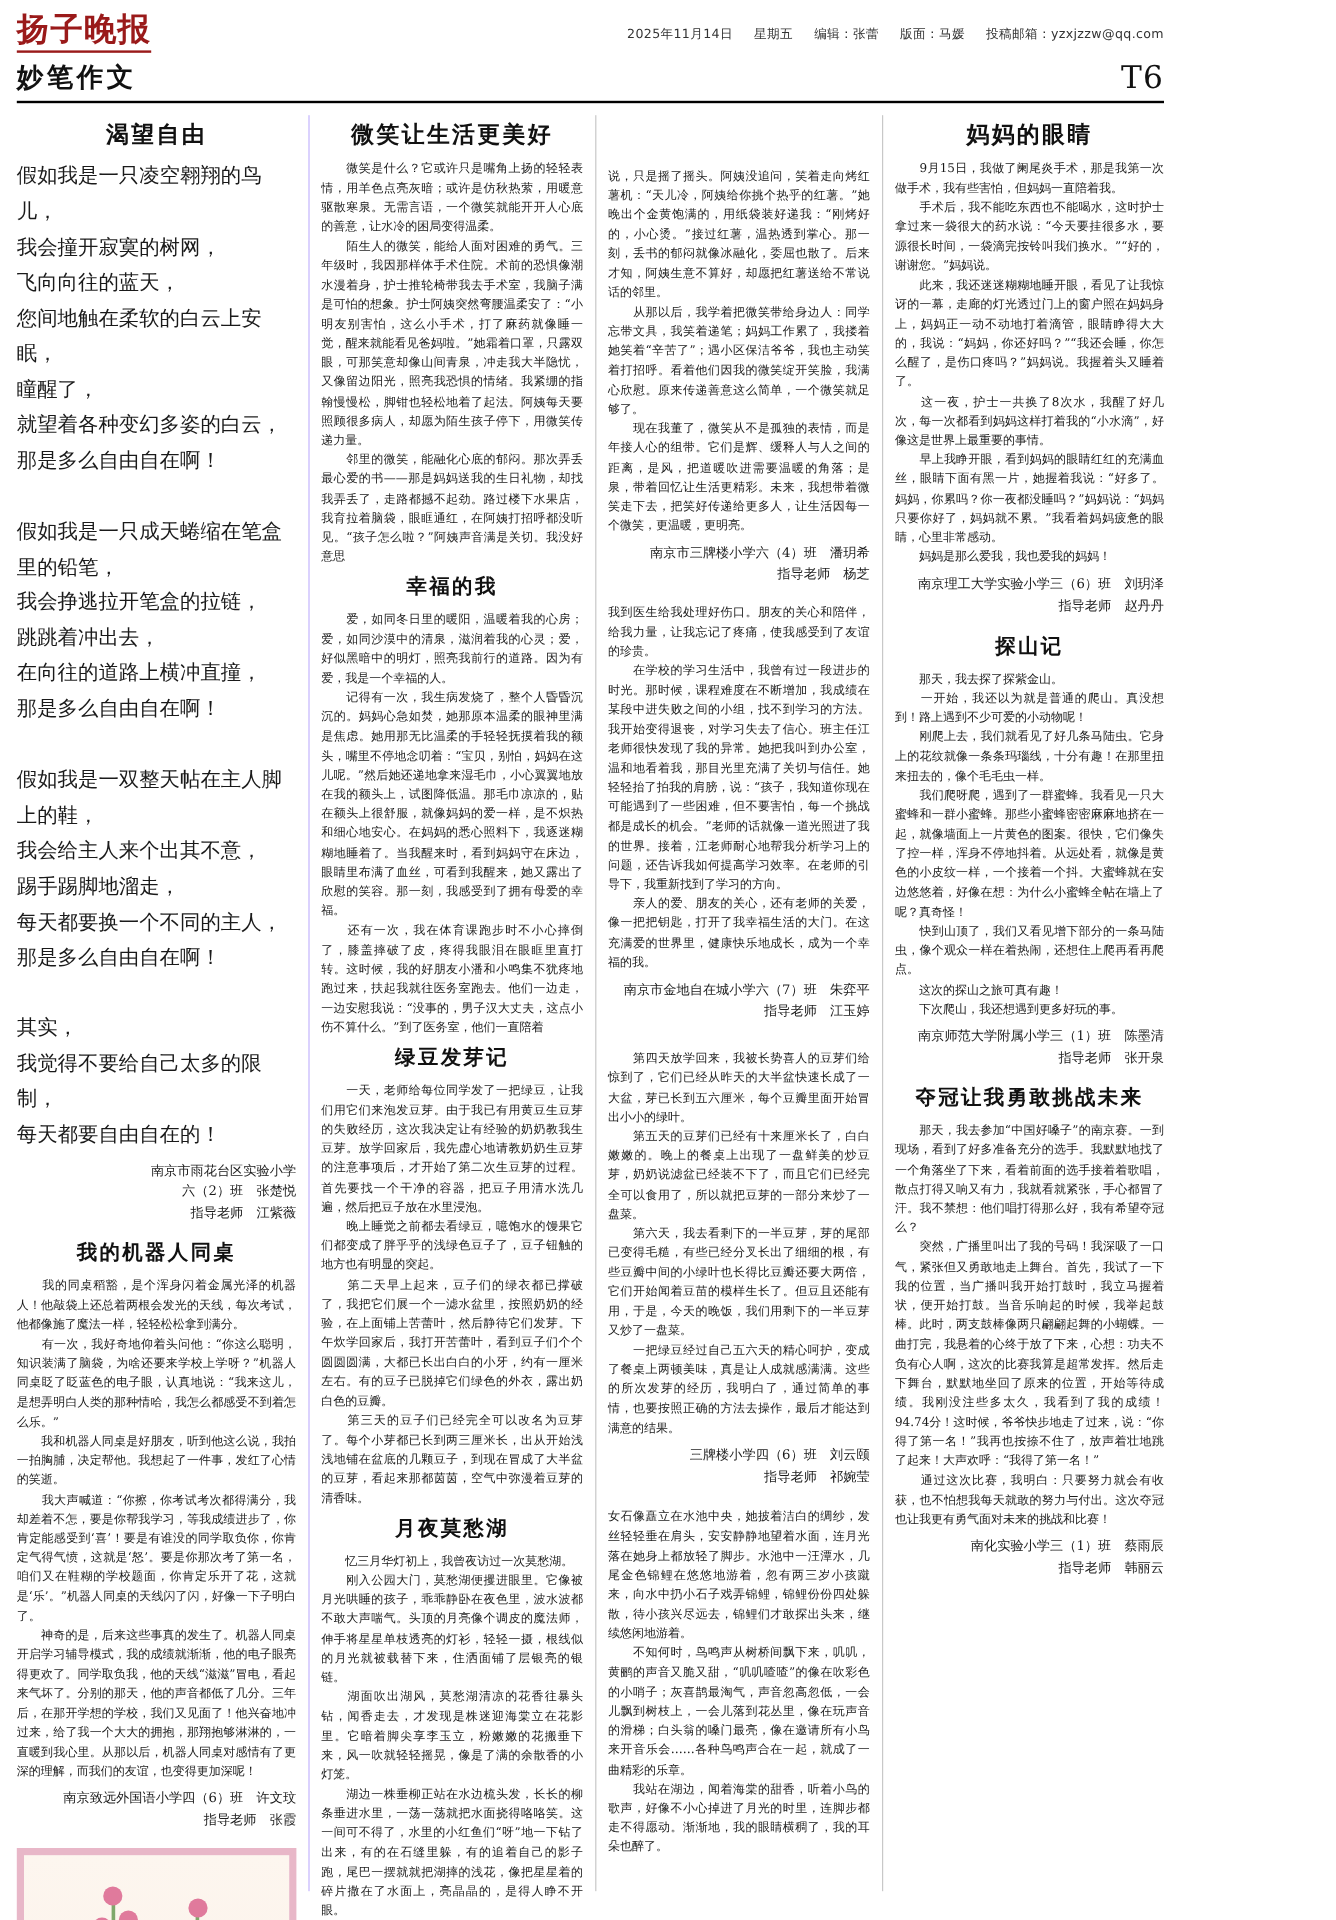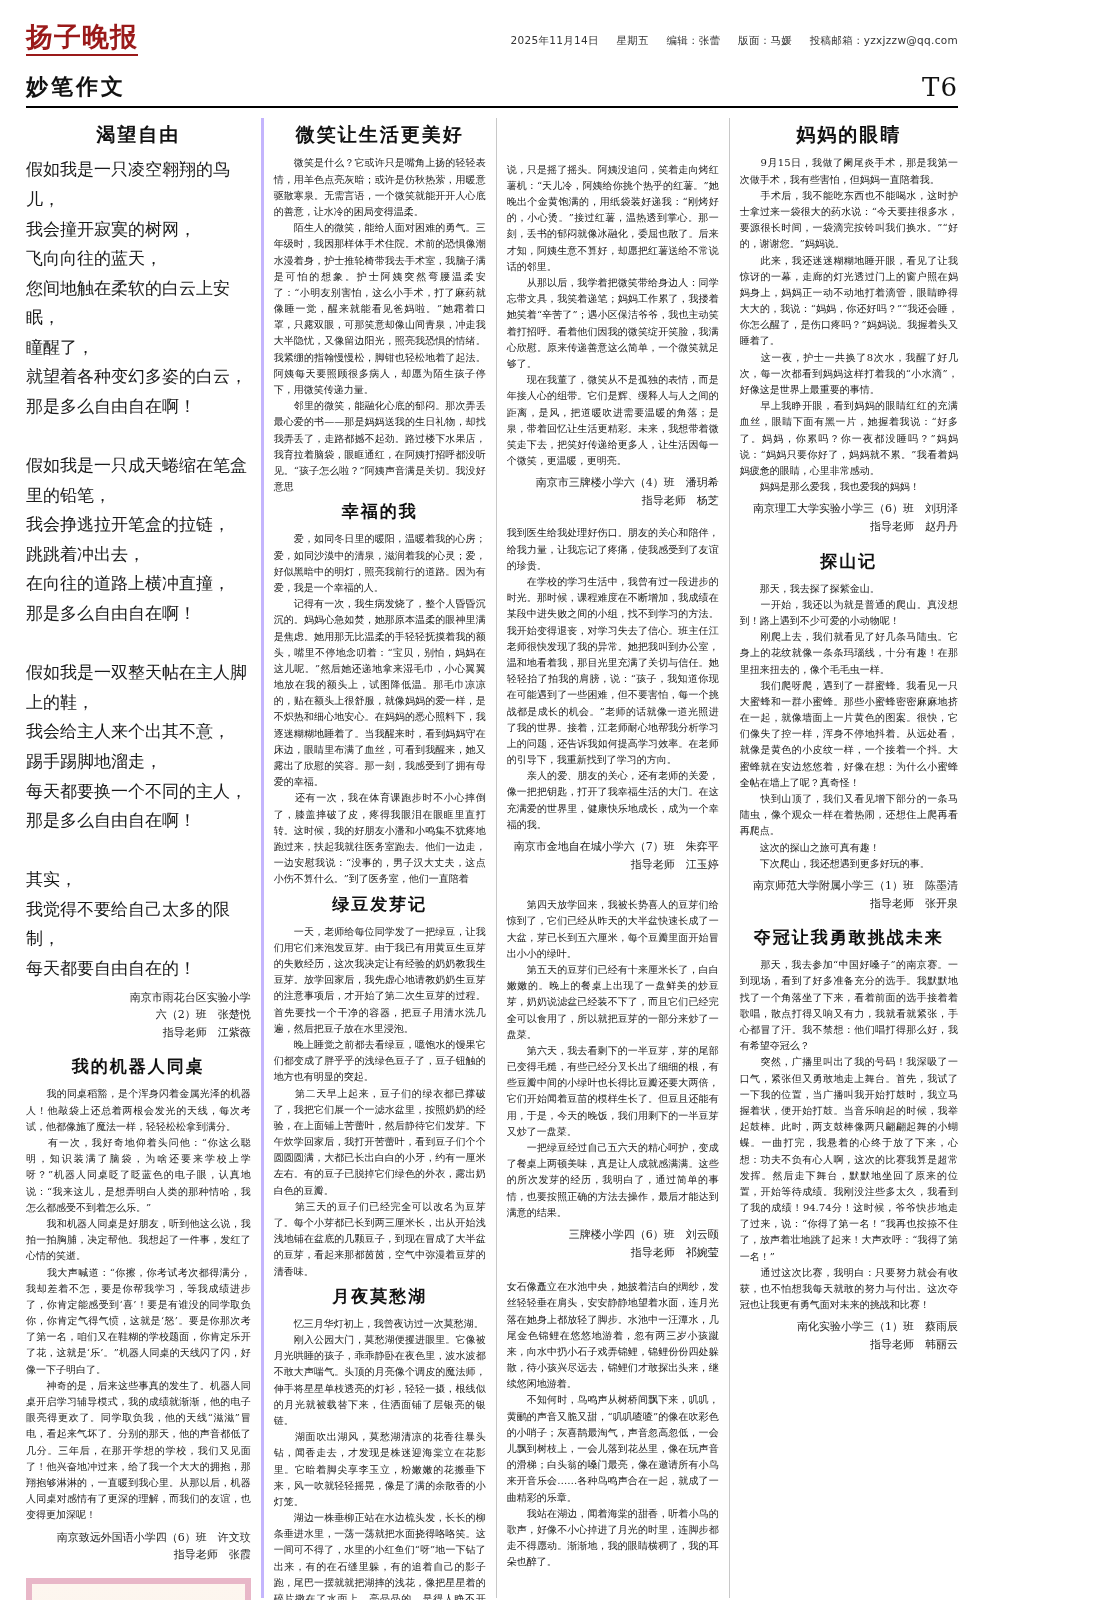--- a/index.html
+++ b/index.html
@@ -11,21 +11,21 @@
     width: 1113px;
     height: 1600px;
     font-family: "DejaVu Sans", "Liberation Sans", sans-serif;
     color: #1a1a1a;
     position: relative;
     overflow: hidden;
   }
   .page {
     width: 984px;
     height: 1600px;
-    padding: 12px;
+    padding: 0;
     box-sizing: border-box;
     position: relative;
   }
 
   
   .masthead {
     display: flex;
     align-items: flex-start;
     justify-content: space-between;
     padding: 10px 14px 0 14px;
@@ -53,21 +53,21 @@
     letter-spacing: 0.3px;
   }
   .masthead-meta span { margin-left: 14px; }
 
   
   .section-bar {
     display: flex;
     align-items: flex-start;
     justify-content: space-between;
     border-bottom: 2px solid #000;
-    margin: 16px 14px 0 14px;
+    margin: 6px 14px 0 14px;
     padding-bottom: 4px;
   }
   .section-title {
     font-family: "DejaVu Serif", "Liberation Serif", serif;
     font-size: 22px;
     font-weight: bold;
     letter-spacing: 3px;
     color: #111;
   }
   .page-number {
@@ -84,21 +84,21 @@
     padding: 10px 14px 10px 14px;
     box-sizing: border-box;
     gap: 0;
     height: 1500px;
   }
   .col {
     box-sizing: border-box;
     padding: 0 10px;
     position: relative;
   }
-  .col.c1 { width: 25.5%; border-right: 3px solid #c4b5fd; padding-left: 0; }
+  .col.c1 { width: 25.5%; border-right: 1px solid #c4b5fd; padding-left: 0; }
   .col.c2 { width: 25.0%; border-right: 1px solid #c8c8c8; }
   .col.c3 { width: 25.0%; border-right: 1px solid #c8c8c8; }
   .col.c4 { width: 24.5%; padding-right: 0; }
 
   .art-title {
     font-family: "DejaVu Serif", "Liberation Serif", serif;
     font-weight: bold;
     text-align: center;
     color: #111;
     letter-spacing: 2px;

